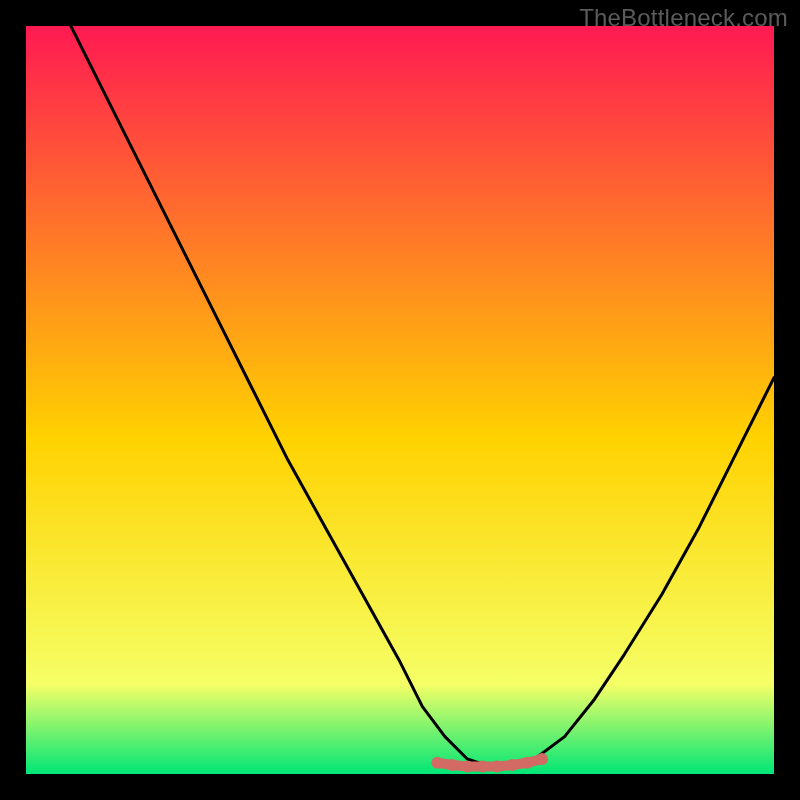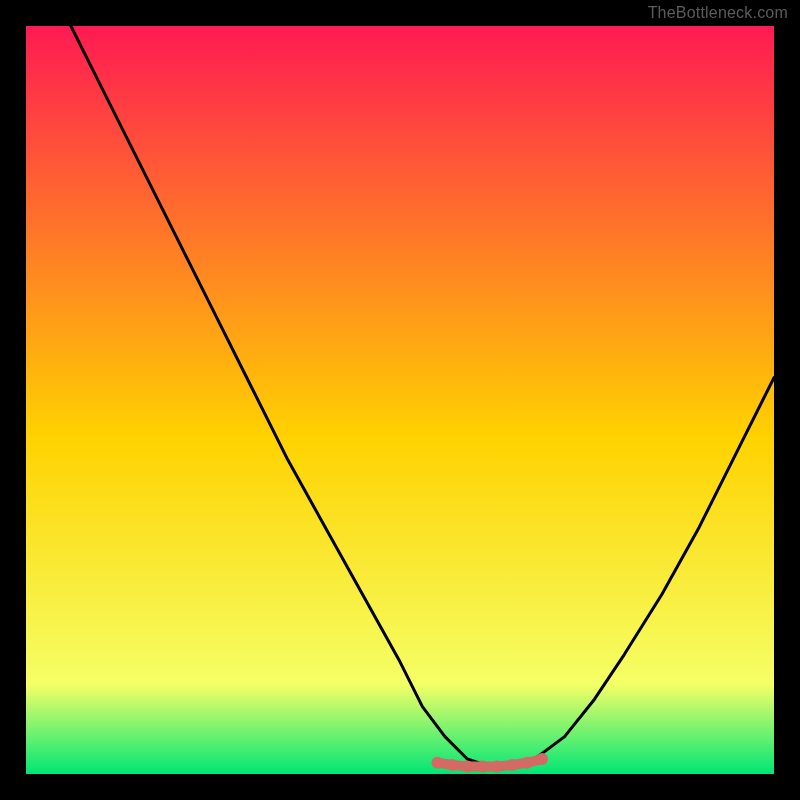--- a/index.html
+++ b/index.html
@@ -15,21 +15,21 @@
     position: relative;
     width: 800px;
     height: 800px;
     background: #000;
   }
   .watermark {
     position: absolute;
     top: 4px;
     right: 12px;
     color: #5b5b5b;
-    font-size: 16px;
+    font-size: 24px;
     font-weight: 500;
     letter-spacing: 0.2px;
     user-select: none;
   }
   .plot {
     position: absolute;
     left: 26px;
     top: 26px;
     width: 748px;
     height: 748px;

